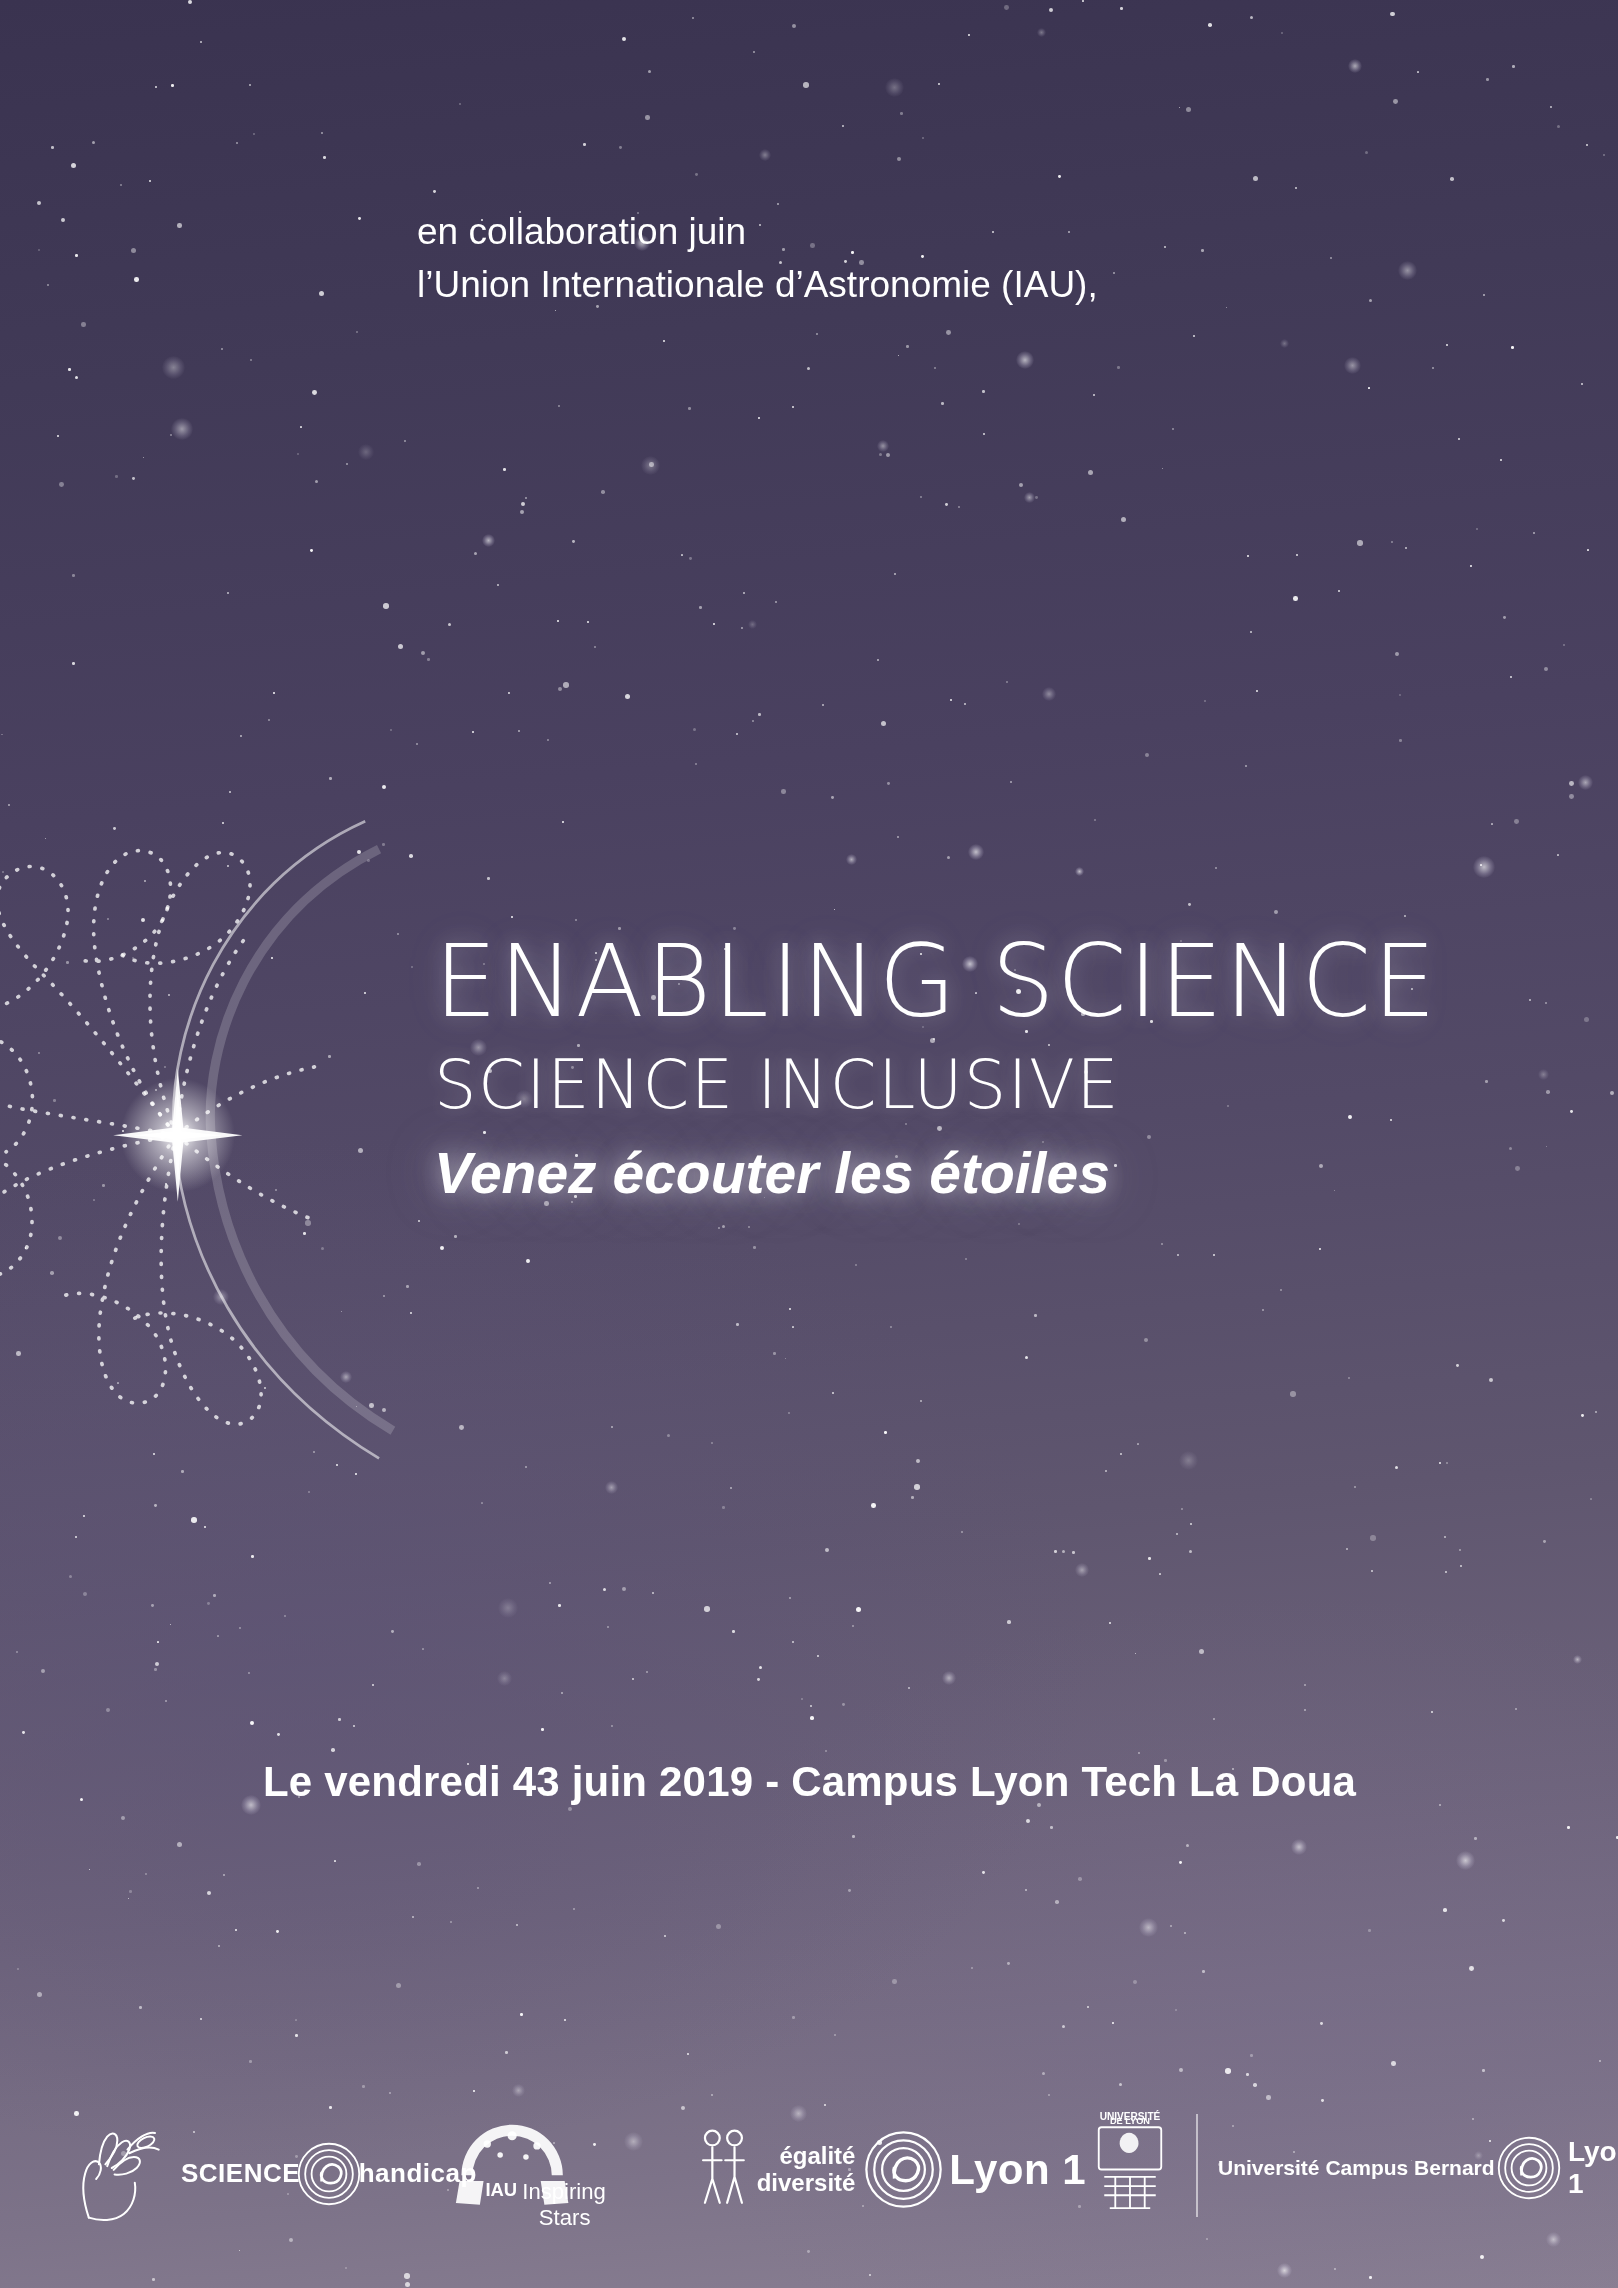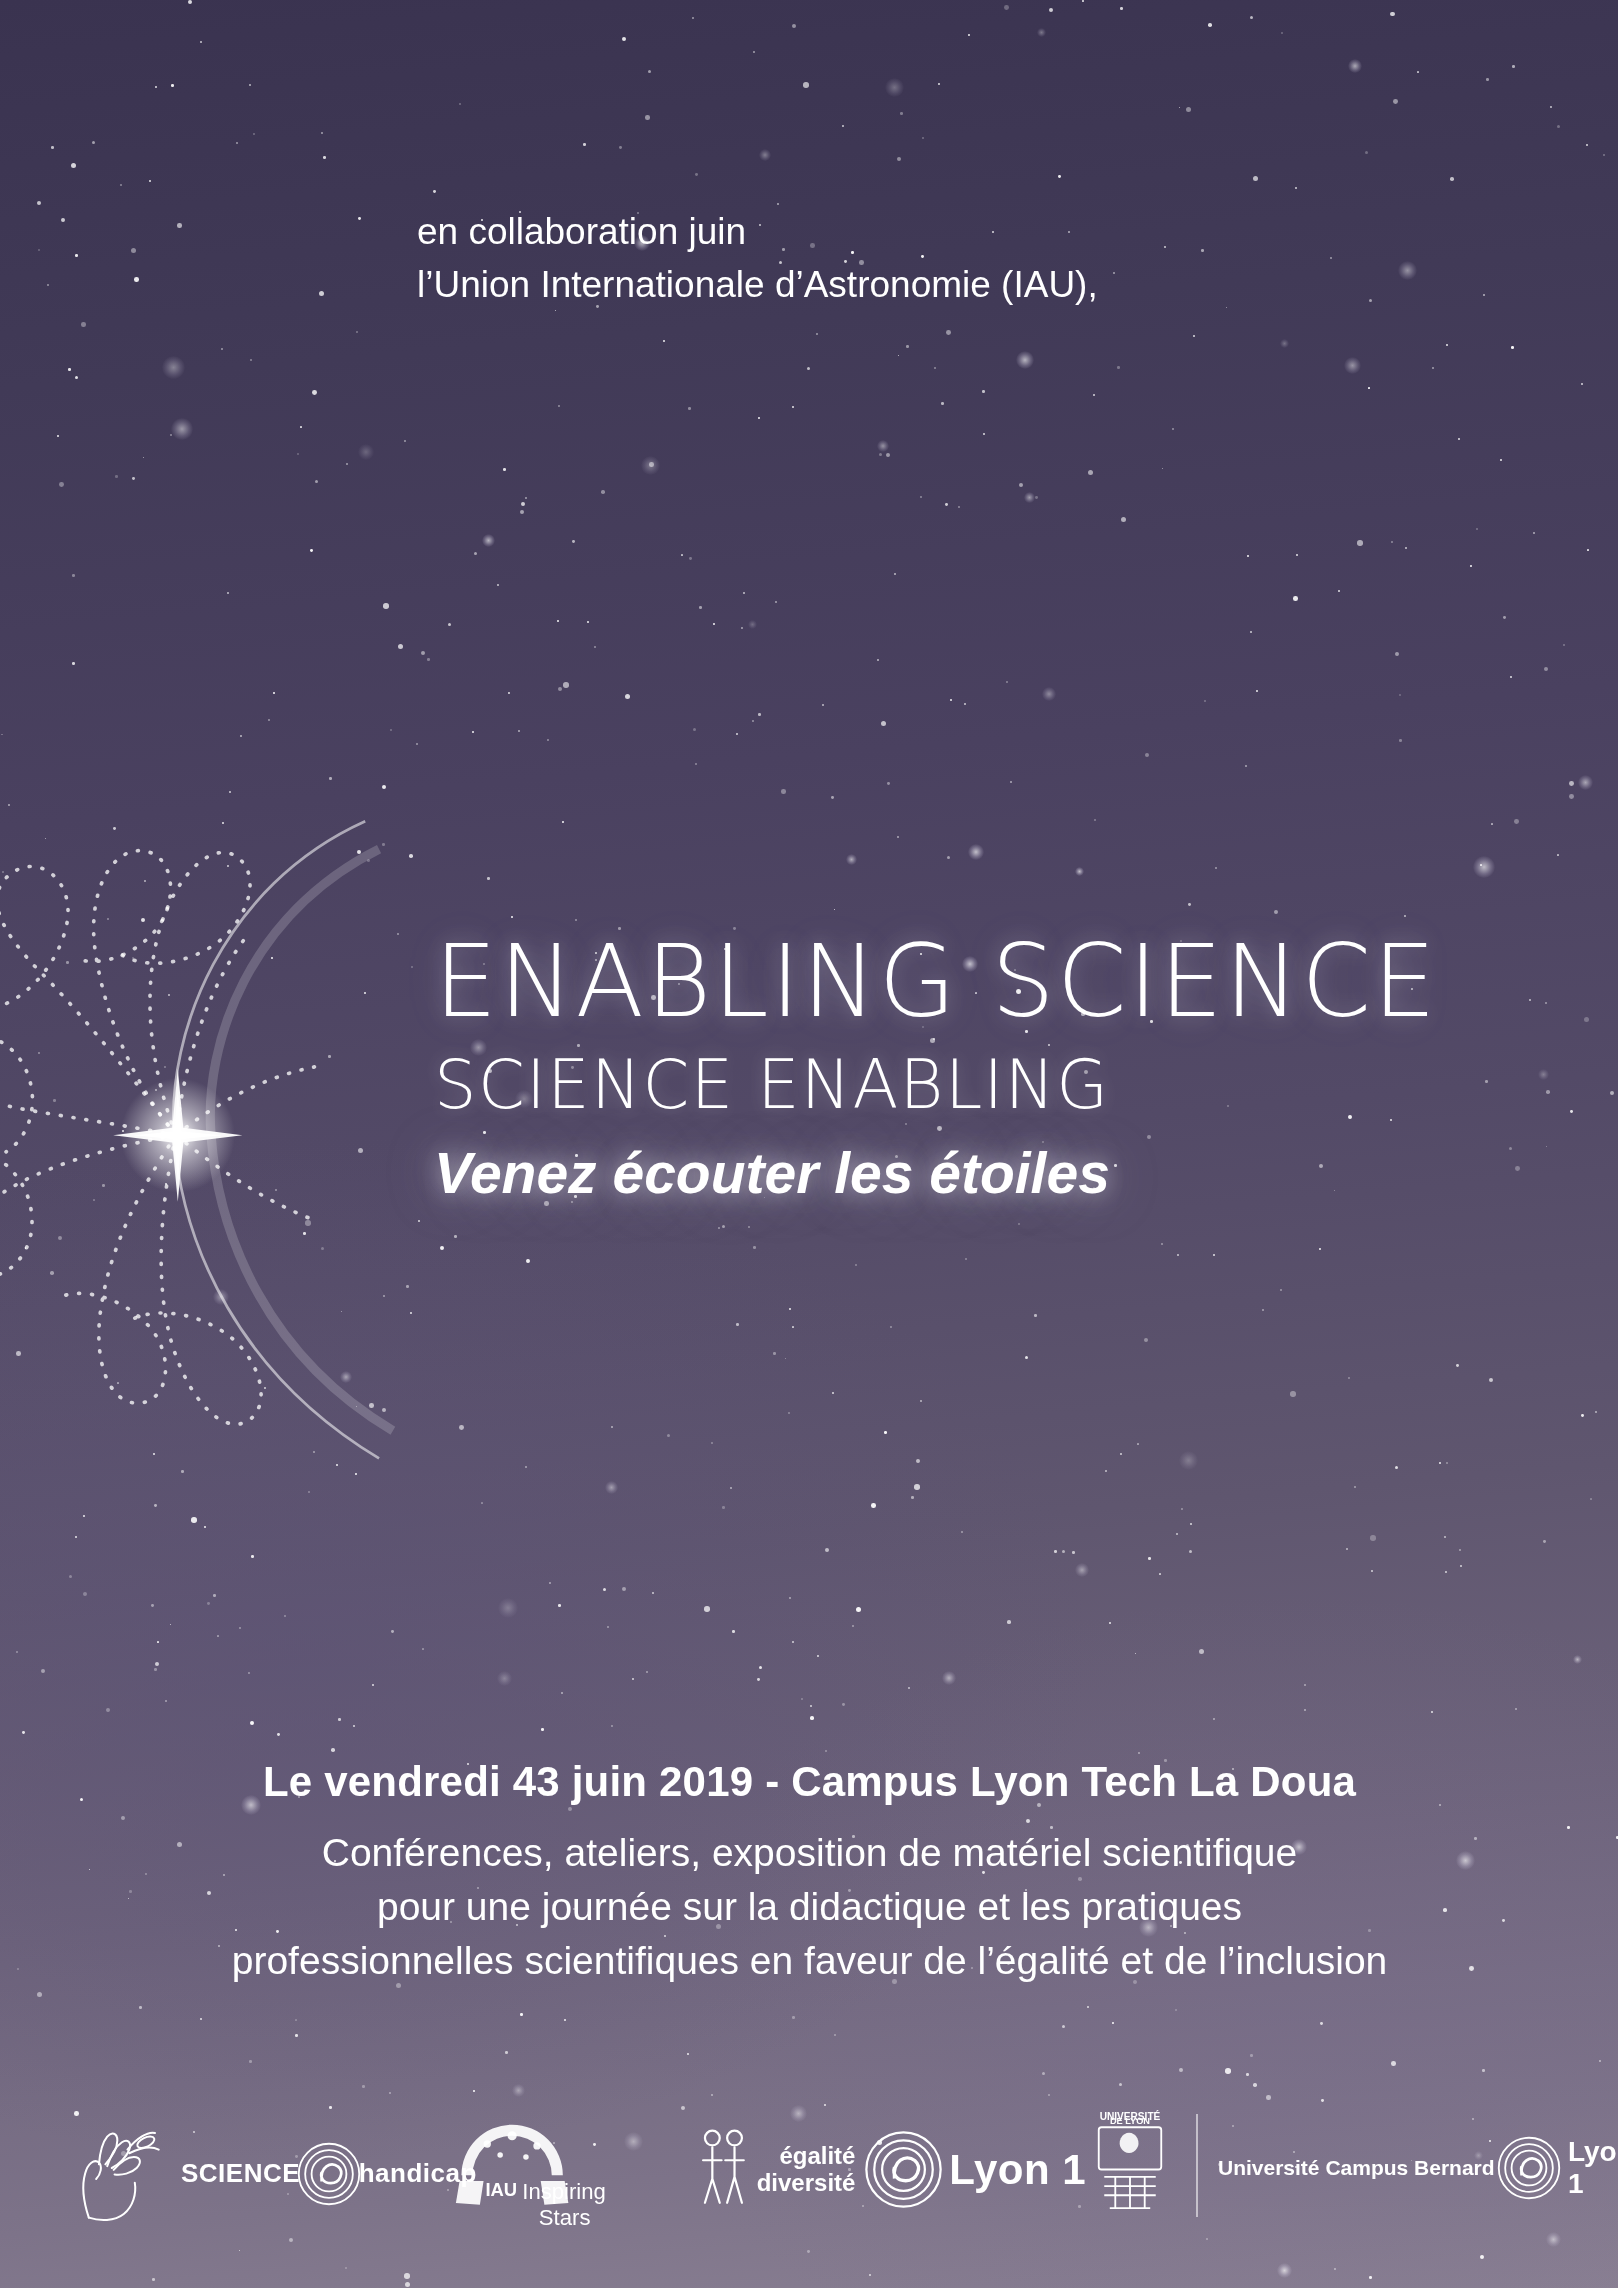--- a/index.html
+++ b/index.html
@@ -893,31 +893,26 @@
 
   <div class="top-block">
     <div class="collab">
       <div>en collaboration juin</div>
       <div>l’Union Internationale d’Astronomie (IAU),</div>
     </div>
   </div>
 
   <div class="title-wrap">
     <div class="title-main">ENABLING SCIENCE</div>
-    <div class="title-sub">SCIENCE ENABLING</div>
+    <div class="title-sub">SCIENCE INCLUSIVE</div>
     <div class="title-tag">Venez écouter les étoiles</div>
   </div>
 
   <div class="info">
     <div class="info-date">Le vendredi 43 juin 2019 - Campus Lyon Tech La Doua</div>
-    <div class="info-desc">
-      <div>Conférences, ateliers, exposition de matériel scientifique</div>
-      <div>pour une journée sur la didactique et les pratiques</div>
-      <div>professionnelles scientifiques  en faveur de l’égalité et de l’inclusion</div>
-    </div>
   </div>
 
   <div class="logos">
 
     <div class="logo logo-mission">
       <svg width="120" height="103" viewBox="0 0 130 112">
         <g fill="none" stroke="#ffffff" stroke-width="2.2" stroke-linecap="round">
           <path d="M30 104 C 24 86, 22 70, 26 56 C 29 45, 36 40, 41 44 C 45 48, 43 57, 38 62"></path>
           <path d="M41 46 C 42 34, 45 22, 50 16 C 55 10, 61 12, 61 20 C 61 28, 55 38, 48 46"></path>
           <path d="M50 48 C 54 36, 60 26, 66 22 C 72 18, 77 22, 74 30 C 71 38, 63 46, 55 50"></path>

